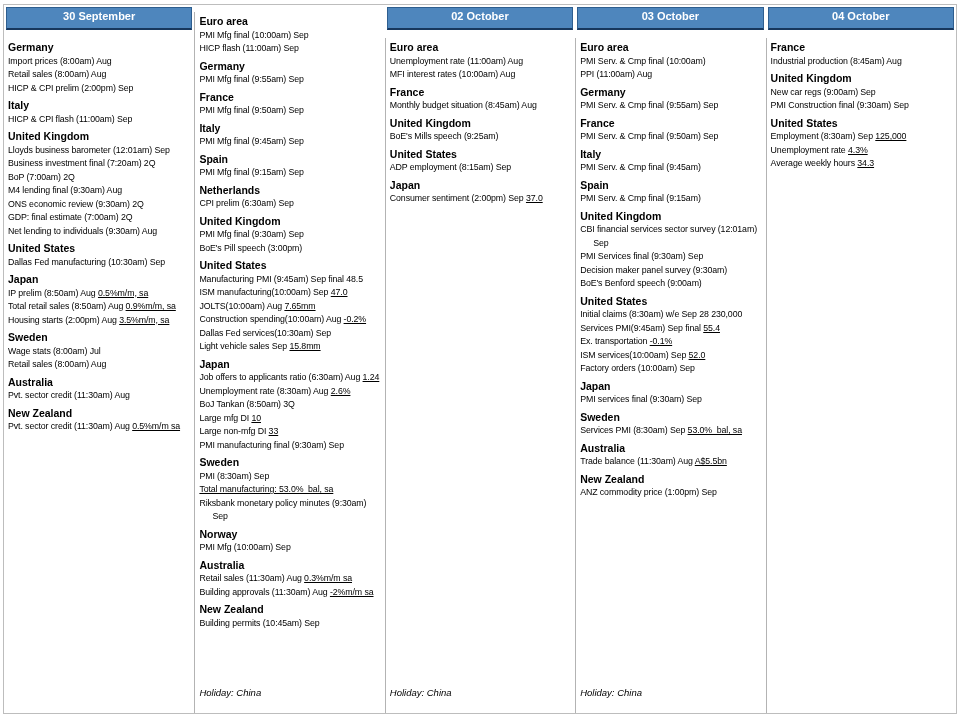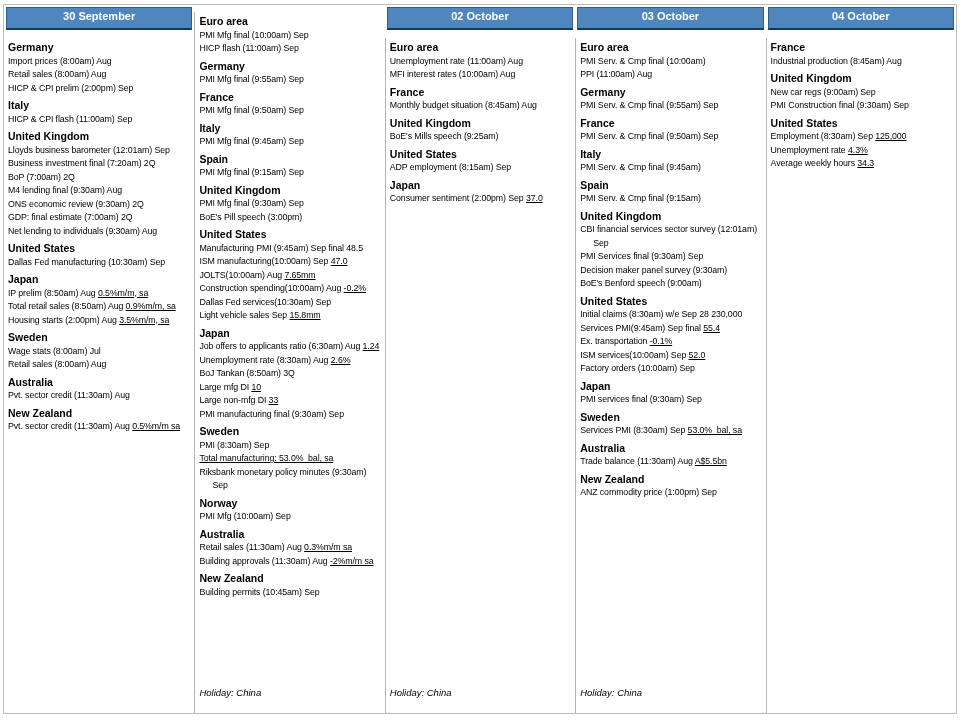--- a/index.html
+++ b/index.html
@@ -140,20 +140,24 @@
           </div>
           <div class="section">
             <div class="country">Italy</div>
             <div class="event"><span class="t">PMI Mfg final (9:45am) Sep</span></div>
           </div>
           <div class="section">
             <div class="country">Spain</div>
             <div class="event"><span class="t">PMI Mfg final (9:15am) Sep</span></div>
           </div>
           <div class="section">
+            <div class="country">Netherlands</div>
+            <div class="event"><span class="t">CPI prelim (6:30am) Sep</span></div>
+          </div>
+          <div class="section">
             <div class="country">United Kingdom</div>
             <div class="event"><span class="t">PMI Mfg final (9:30am) Sep</span></div>
             <div class="event"><span class="t">BoE's Pill speech (3:00pm)</span></div>
           </div>
           <div class="section">
             <div class="country">United States</div>
             <div class="event"><span class="t">Manufacturing PMI (9:45am) Sep final 48.5</span></div>
             <div class="event"><span class="t">ISM manufacturing(10:00am) Sep </span><span class="u">47.0</span></div>
             <div class="event"><span class="t">JOLTS(10:00am) Aug </span><span class="u">7.65mm</span></div>
             <div class="event"><span class="t">Construction spending(10:00am) Aug </span><span class="u">-0.2%</span></div>

